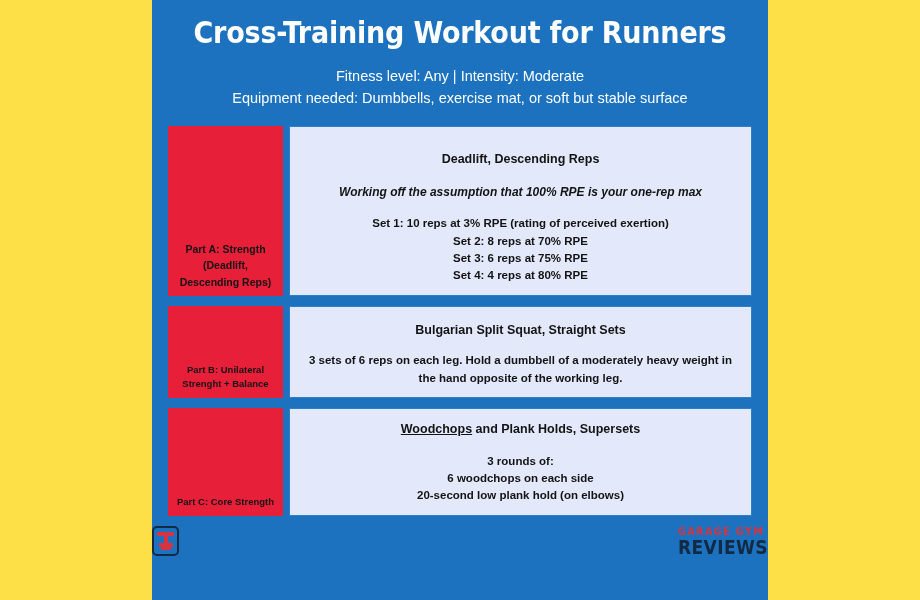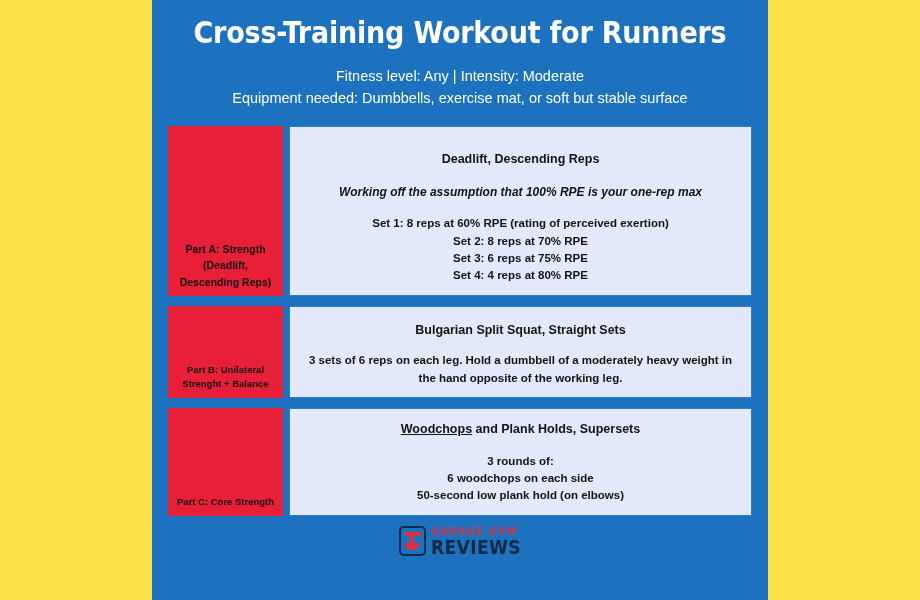--- a/index.html
+++ b/index.html
@@ -140,21 +140,21 @@
     font-size: 11.5px;
     font-weight: bold;
     line-height: 1.52;
   }
   .underlined { text-decoration: underline; }
 
   
   .footer {
     display: flex;
     align-items: center;
-    justify-content: center;
+    justify-content: space-between;
     margin-top: 6px;
     gap: 5px;
   }
   .logo-mark {
     width: 27px;
     height: 30px;
     border: 2px solid #122a44;
     border-radius: 5px;
     background: #1c72bf;
     position: relative;
@@ -233,21 +233,21 @@
     <div class="rows">
 
       <div class="row row-a">
         <div class="label-cell">
           <div class="label-text">Part A: Strength (Deadlift, Descending Reps)</div>
         </div>
         <div class="content-cell">
           <p class="c-heading">Deadlift, Descending Reps</p>
           <p class="c-note">Working off the assumption that 100% RPE is your one-rep max</p>
           <ul class="c-list">
-            <li>Set 1: 8 reps at 60% RPE (rating of perceived exertion)</li>
+            <li>Set 1: 10 reps at 3% RPE (rating of perceived exertion)</li>
             <li>Set 2: 8 reps at 70% RPE</li>
             <li>Set 3: 6 reps at 75% RPE</li>
             <li>Set 4: 4 reps at 80% RPE</li>
           </ul>
         </div>
       </div>
 
       <div class="row row-b">
         <div class="label-cell">
           <div class="label-text small">Part B: Unilateral Strenght + Balance</div>
@@ -260,21 +260,21 @@
 
       <div class="row row-c">
         <div class="label-cell">
           <div class="label-text small">Part C: Core Strength</div>
         </div>
         <div class="content-cell">
           <p class="c-heading"><a class="underlined" style="color:#141414;" href="#">Woodchops</a><span> and Plank Holds, Supersets</span></p>
           <ul class="c-list">
             <li>3 rounds of:</li>
             <li>6 woodchops on each side</li>
-            <li>50-second low plank hold (on elbows)</li>
+            <li>20-second low plank hold (on elbows)</li>
           </ul>
         </div>
       </div>
 
     </div>
 
     <div class="footer">
       <div class="logo-mark">
         <div class="bar-top"></div>
         <div class="bar-stem"></div>

